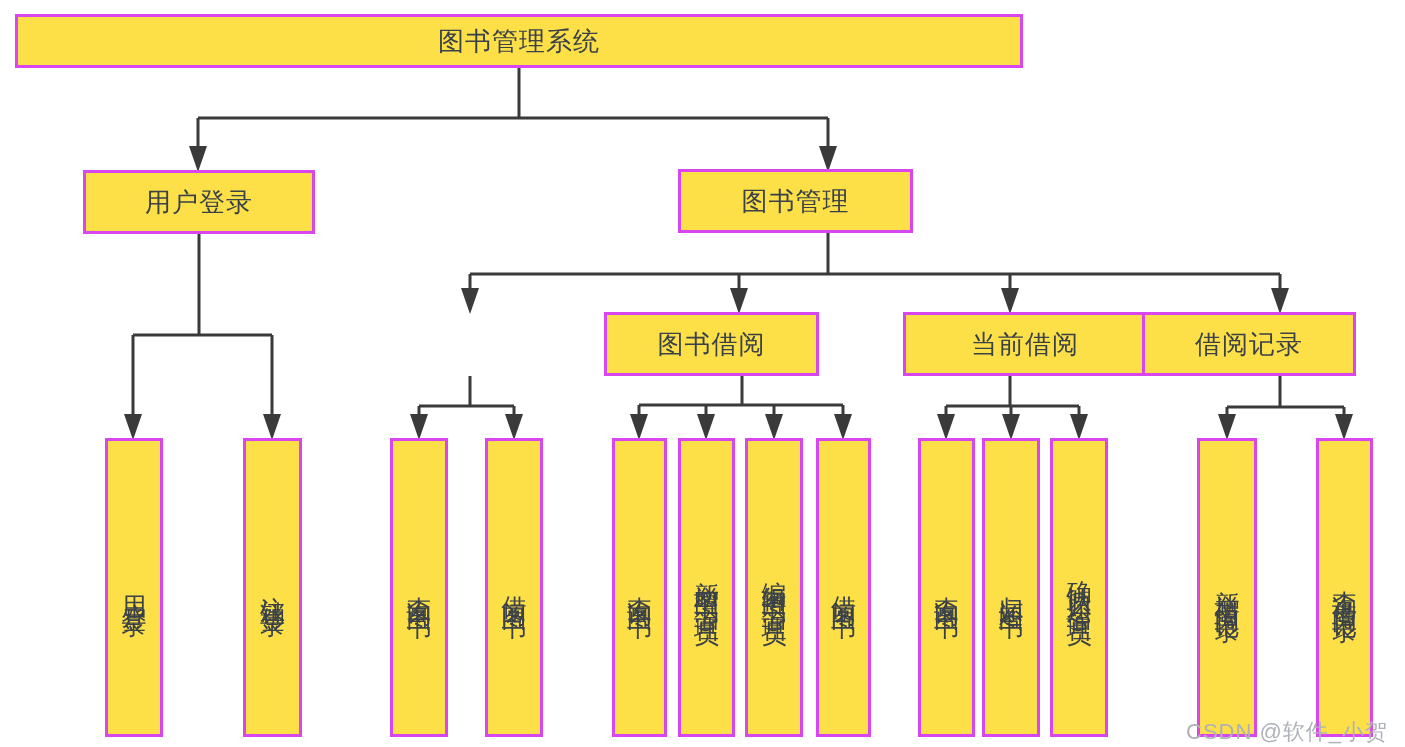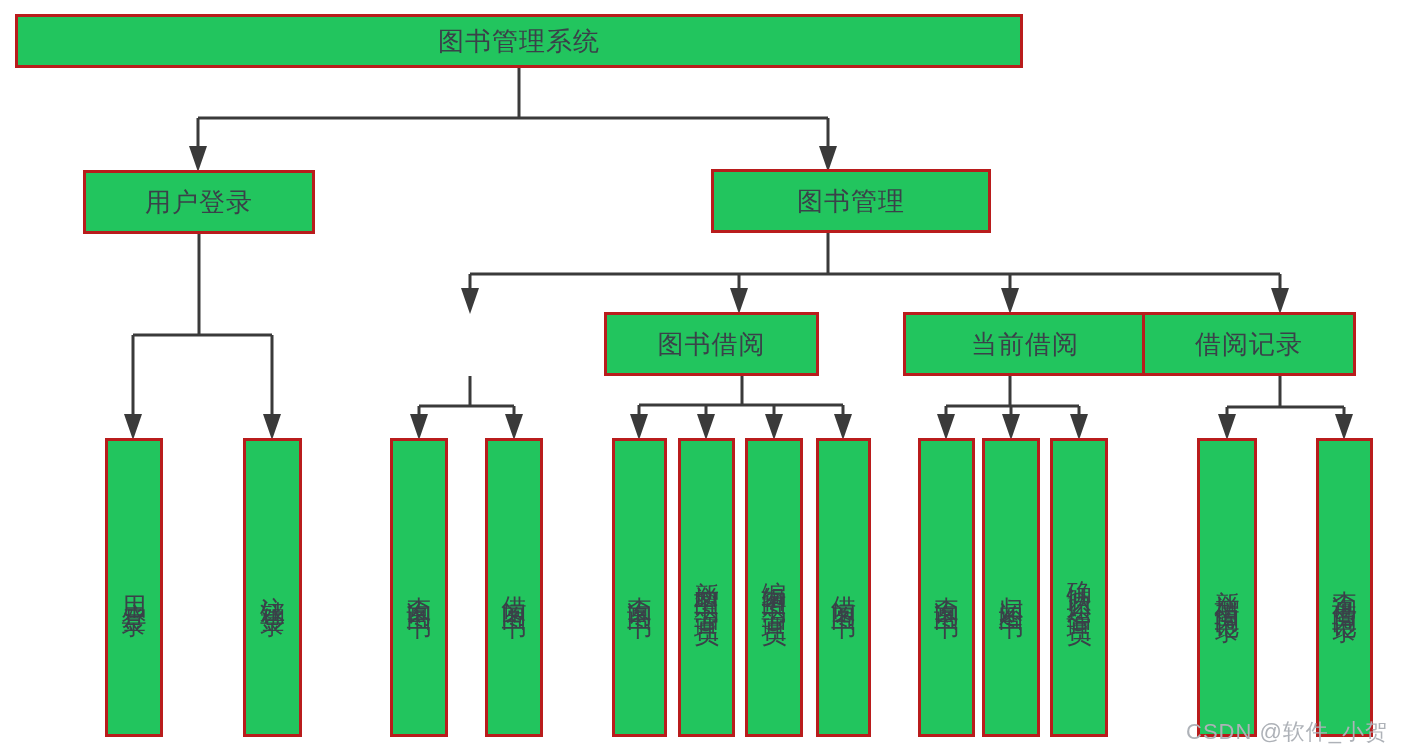--- a/index.html
+++ b/index.html
@@ -7,22 +7,22 @@
     position:relative;
     width:1405px;height:747px;
     background:#ffffff;
     overflow:hidden;
     font-family:"Liberation Sans", sans-serif;
   }
   #wires{position:absolute;left:0;top:0;width:1405px;height:747px;}
   .node{
     position:absolute;
     box-sizing:border-box;
-    border:3px solid #b91c1c;
-    background:#22c55e;
+    border:3px solid #d946ef;
+    background:#fde047;
     color:#3a4149;
     display:flex;
     align-items:center;
     justify-content:center;
     font-size:26px;
     letter-spacing:1px;
     white-space:nowrap;
   }
   .v{
     writing-mode:vertical-rl;
@@ -84,21 +84,21 @@
       <polygon points="1002,414 1020,414 1011,440"></polygon>
       <polygon points="1070,414 1088,414 1079,440"></polygon>
       <polygon points="1218,414 1236,414 1227,440"></polygon>
       <polygon points="1335,414 1353,414 1344,440"></polygon>
     </g>
   </svg>
 
   <div class="node" style="left:15px;top:14px;width:1008px;height:54px">图书管理系统</div>
 
   <div class="node" style="left:83px;top:170px;width:232px;height:64px">用户登录</div>
-  <div class="node" style="left:711px;top:169px;width:280px;height:64px">图书管理</div>
+  <div class="node" style="left:678px;top:169px;width:235px;height:64px">图书管理</div>
 
   <div class="node" style="left:604px;top:312px;width:215px;height:64px">图书借阅</div>
   <div class="node" style="left:903px;top:312px;width:244px;height:64px">当前借阅</div>
   <div class="node" style="left:1142px;top:312px;width:214px;height:64px">借阅记录</div>
 
   <div class="node v" style="left:105px;top:438px;width:58px;height:299px">用户登录</div>
   <div class="node v" style="left:243px;top:438px;width:59px;height:299px">注销登录</div>
 
   <div class="node v" style="left:390px;top:438px;width:58px;height:299px">查询图书</div>
   <div class="node v" style="left:485px;top:438px;width:58px;height:299px">借阅图书</div>

